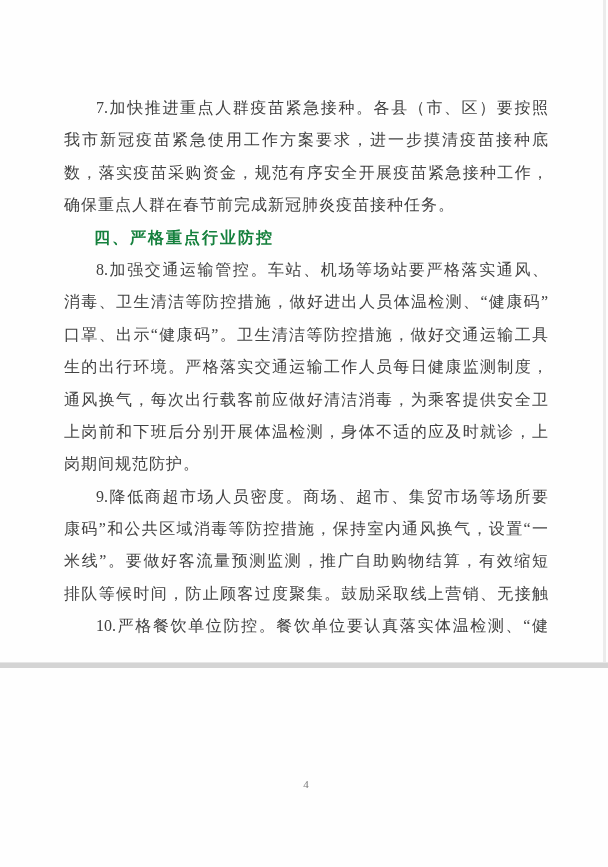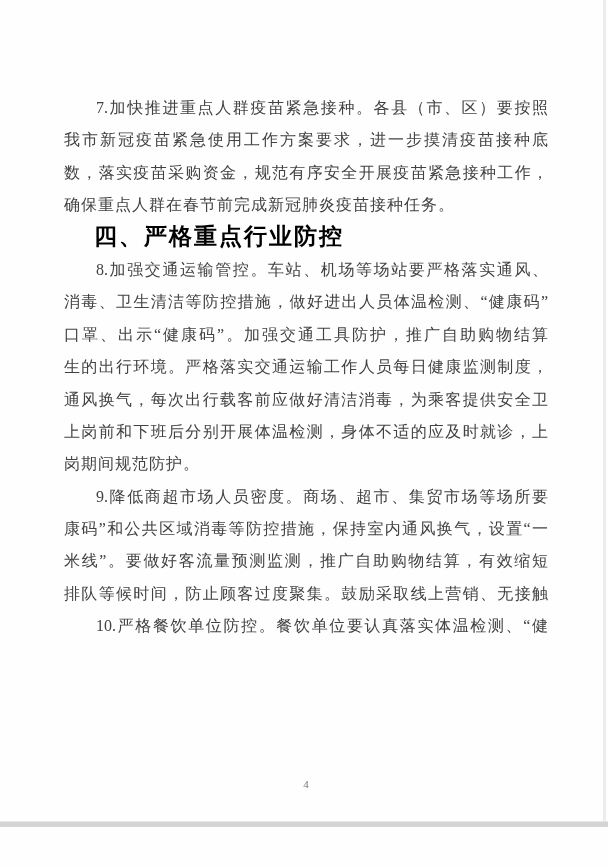--- a/index.html
+++ b/index.html
@@ -6,21 +6,21 @@
     margin: 0;
     padding: 0;
     width: 608px;
     height: 867px;
     overflow: hidden;
     background: #fefefe;
   }
   .scan-page {
     position: relative;
     width: 608px;
-    height: 827px;
+    height: 668px;
     background: #fefefe;
     font-family: "Liberation Serif", "DejaVu Serif", serif;
   }
   
   .edge-right {
     position: absolute;
     top: 0;
     right: 2px;
     width: 3px;
     height: 100%;
@@ -56,24 +56,24 @@
   }
   .line.indent {
     padding-left: 32px;
   }
   .line.noj {
     text-align: left;
     text-align-last: left;
     letter-spacing: 1px;
   }
   .line.head {
-    font-family: Liberation Mono, monospace;
+    font-family: Liberation Sans, sans-serif;
     font-weight: bold;
-    font-size: 23px;
-    color: #000000;
+    font-size: 16px;
+    color: #15803d;
     letter-spacing: 2px;
     padding-left: 30px;
   }
   .page-number {
     position: absolute;
     left: 64px;
     top: 778px;
     width: 484px;
     text-align: center;
     font-size: 11px;
@@ -86,21 +86,21 @@
 
 <div class="scan-page">
   <div class="text-block">
       <div class="line indent">7.加快推进重点人群疫苗紧急接种。各县（市、区）要按照</div>
       <div class="line">我市新冠疫苗紧急使用工作方案要求，进一步摸清疫苗接种底</div>
       <div class="line">数，落实疫苗采购资金，规范有序安全开展疫苗紧急接种工作，</div>
       <div class="line noj">确保重点人群在春节前完成新冠肺炎疫苗接种任务。</div>
       <div class="line indent noj head">四、严格重点行业防控</div>
       <div class="line indent">8.加强交通运输管控。车站、机场等场站要严格落实通风、</div>
       <div class="line">消毒、卫生清洁等防控措施，做好进出人员体温检测、“健康码”</div>
-      <div class="line">口罩、出示“健康码”。加强交通工具防护，推广自助购物结算</div>
+      <div class="line">口罩、出示“健康码”。卫生清洁等防控措施，做好交通运输工具</div>
       <div class="line">生的出行环境。严格落实交通运输工作人员每日健康监测制度，</div>
       <div class="line">通风换气，每次出行载客前应做好清洁消毒，为乘客提供安全卫</div>
       <div class="line">上岗前和下班后分别开展体温检测，身体不适的应及时就诊，上</div>
       <div class="line noj">岗期间规范防护。</div>
       <div class="line indent">9.降低商超市场人员密度。商场、超市、集贸市场等场所要</div>
       <div class="line">康码”和公共区域消毒等防控措施，保持室内通风换气，设置“一</div>
       <div class="line">米线”。要做好客流量预测监测，推广自助购物结算，有效缩短</div>
       <div class="line">排队等候时间，防止顾客过度聚集。鼓励采取线上营销、无接触</div>
       <div class="line indent">10.严格餐饮单位防控。餐饮单位要认真落实体温检测、“健</div>
     </div>

